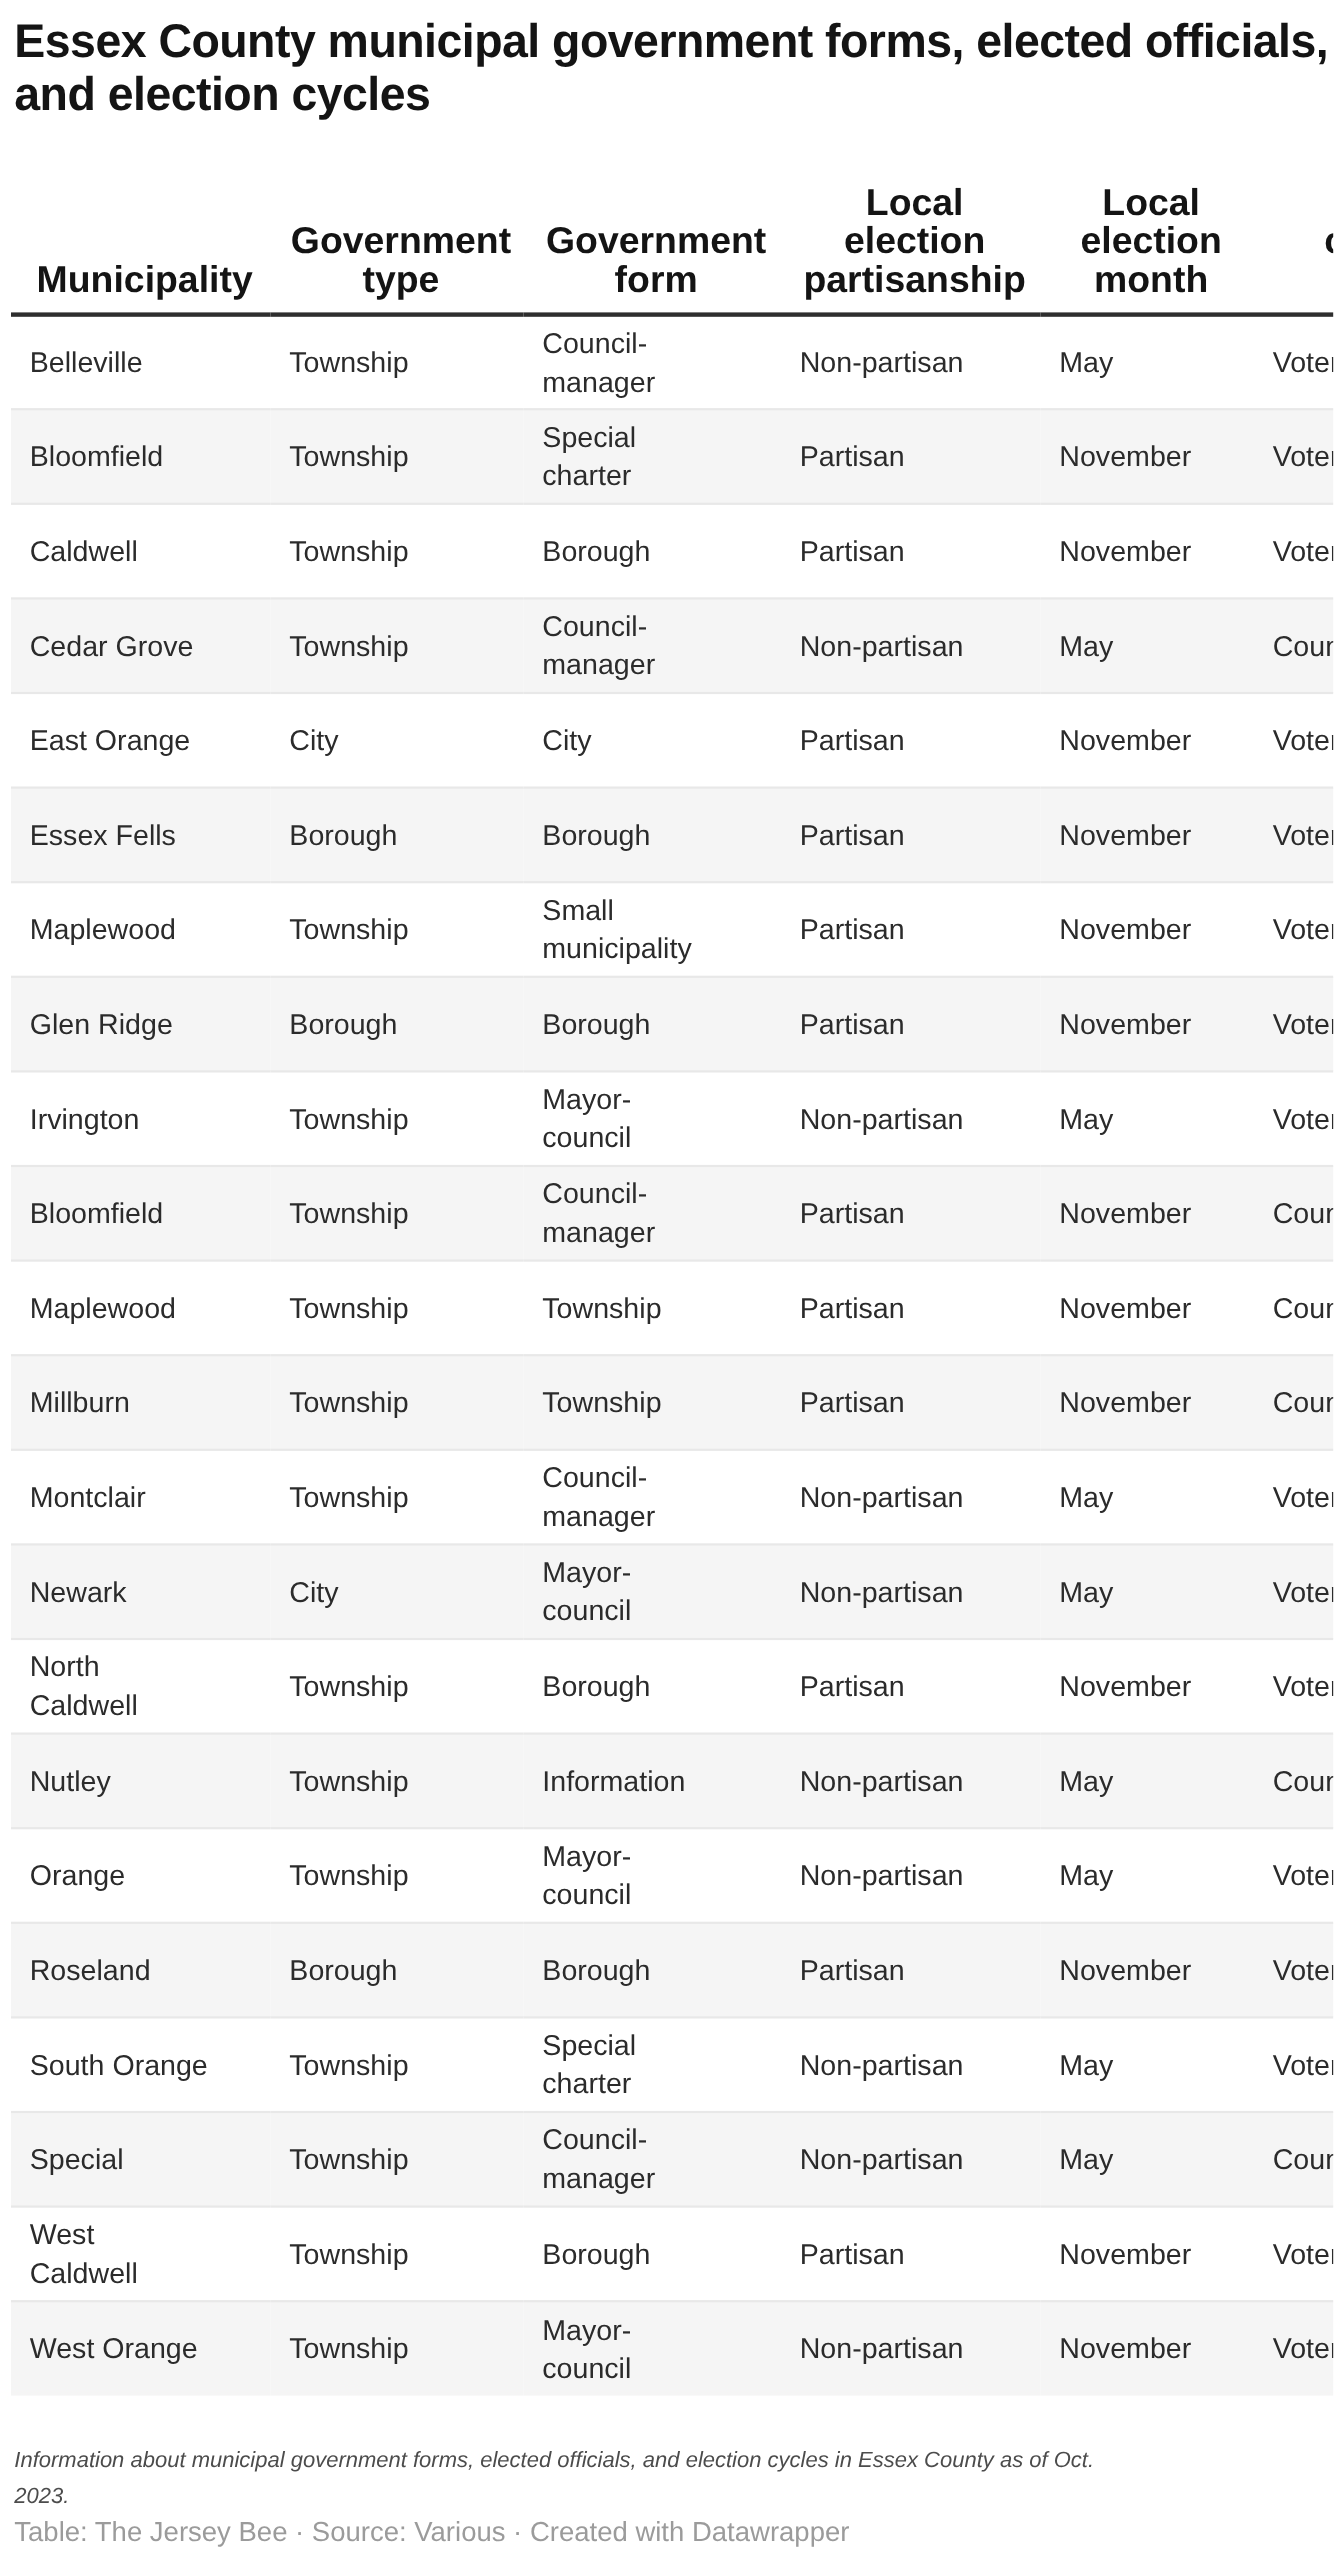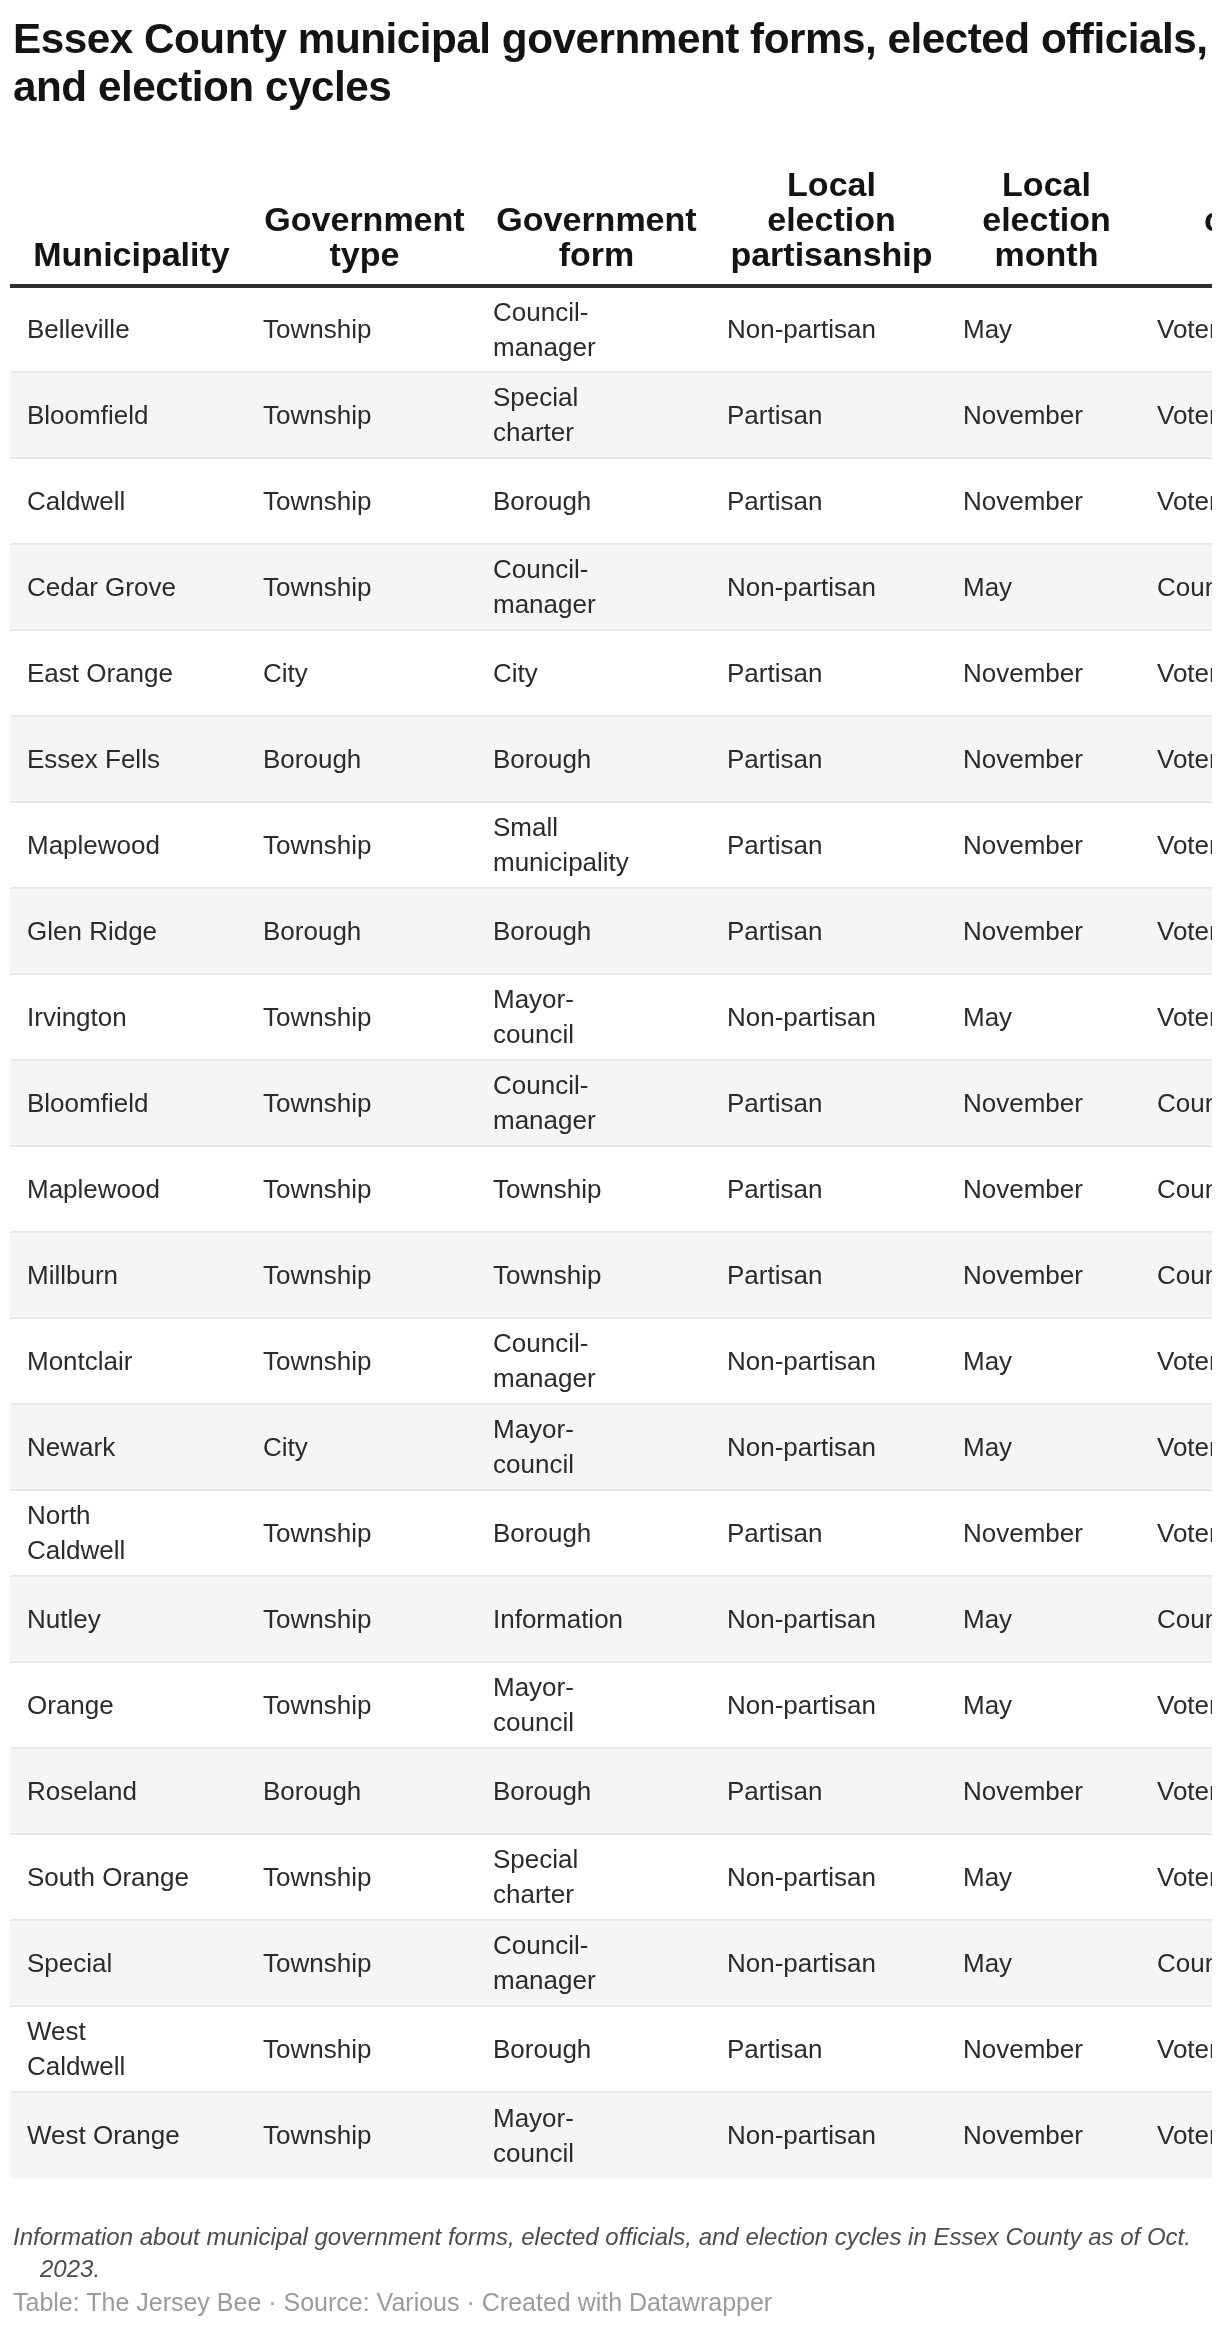--- a/index.html
+++ b/index.html
@@ -26,23 +26,23 @@
   td{
     vertical-align:middle;text-align:left;box-sizing:border-box;
     height:86px;padding:0 10px 0 17px;
     font-size:26px;font-weight:400;line-height:35px;white-space:pre-line;
     color:var(--body-text,#2b2b2b);
   }
   tbody tr{border-top:2px solid var(--separator,#e8e8e8);}
   tbody tr:first-child{border-top:none;}
   tbody tr:nth-child(even){background:var(--stripe,#f5f5f5);}
   .notes{position:absolute;left:13px;top:2221px;width:1196px;
-    font-style:italic;font-size:24px;line-height:32px;color:var(--notes-text,#4c4c4c);}
+    font-style:italic;font-size:20px;line-height:32px;color:var(--notes-text,#4c4c4c);}
   .notes .line{display:inline-block;white-space:nowrap;}
-  .notes .nline2{display:block;margin-left:27px;}
+  .notes .nline2{display:block;}
   .caption{position:absolute;left:13px;top:2289px;width:1196px;
     font-size:25px;line-height:26px;color:var(--attribution-text,#9b9b9b);white-space:nowrap;}
   .caption span{display:inline;}
 </style>
 </head>
 <body>
 
 <div class="page">
 
   <div class="title">

